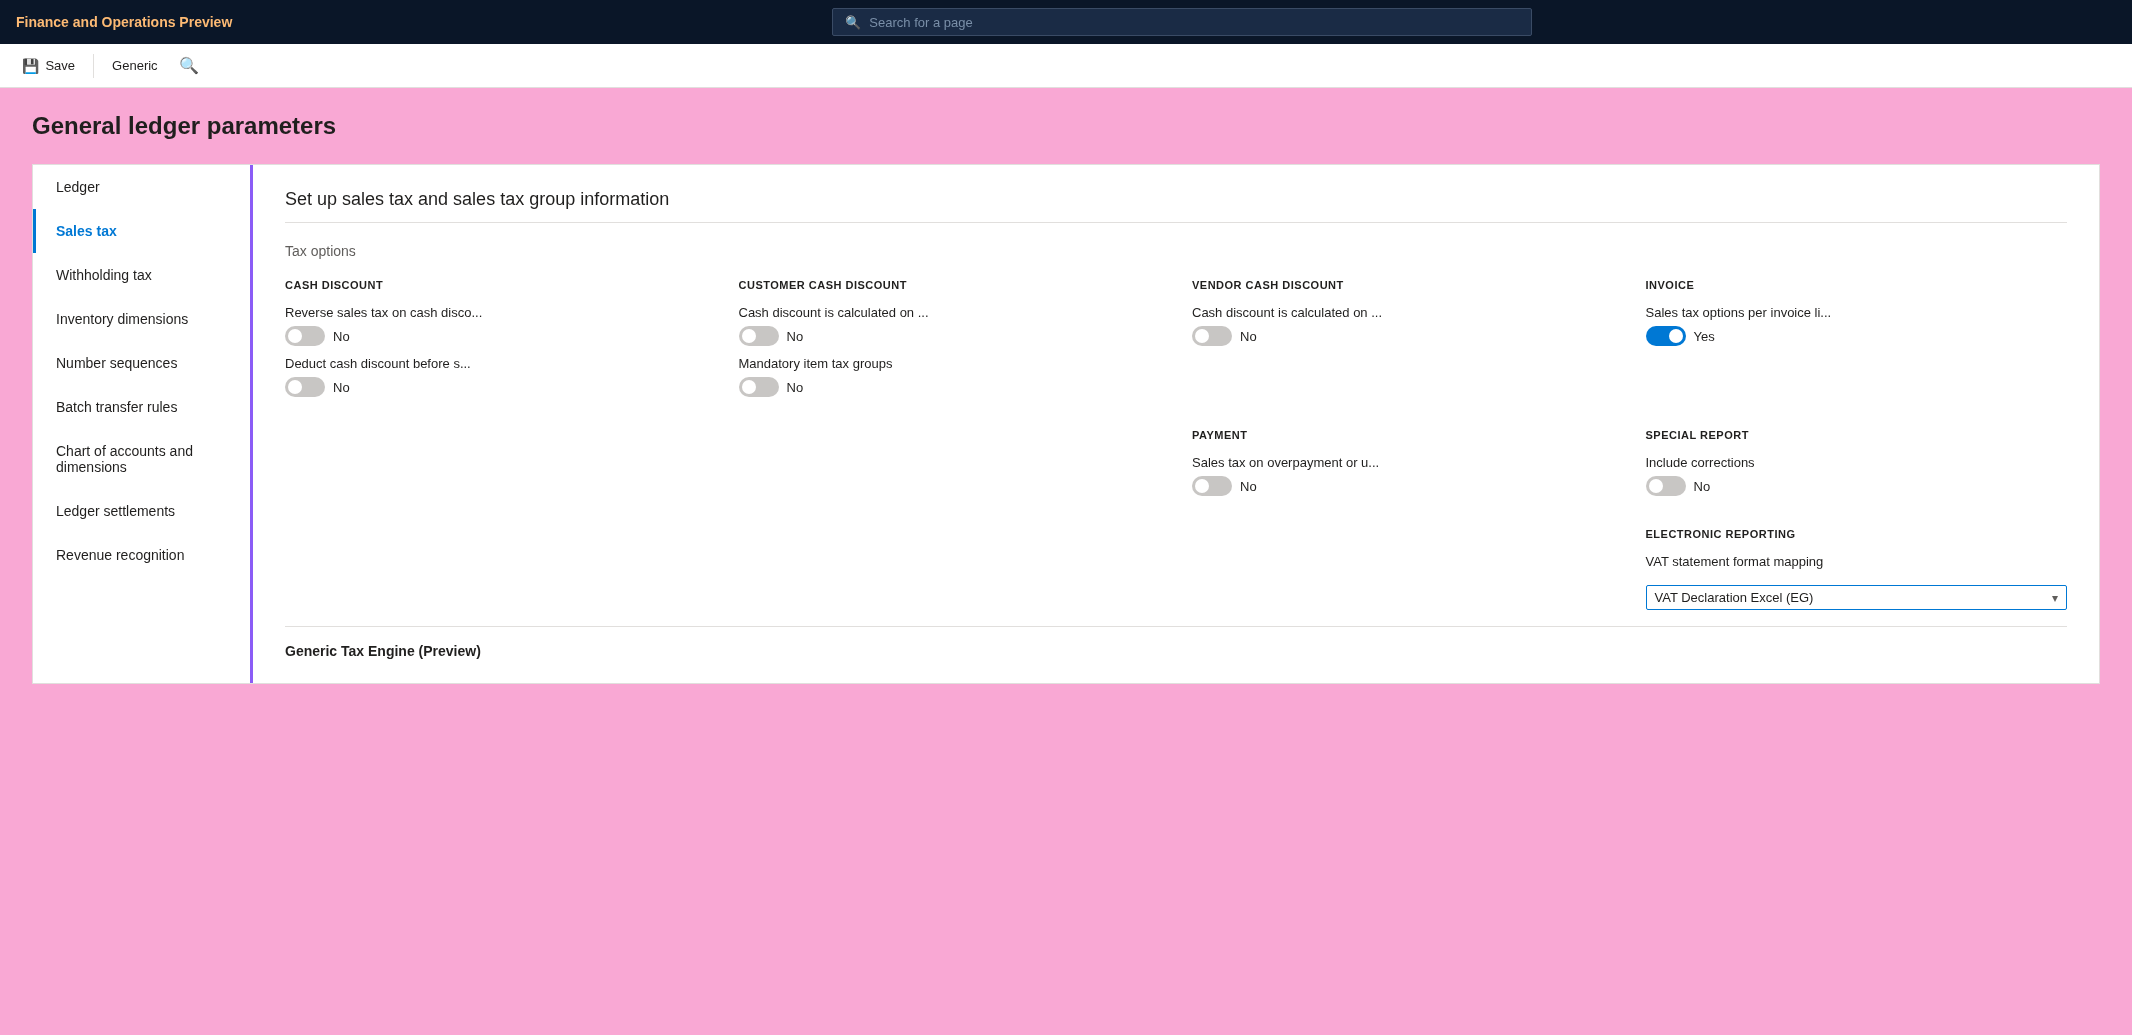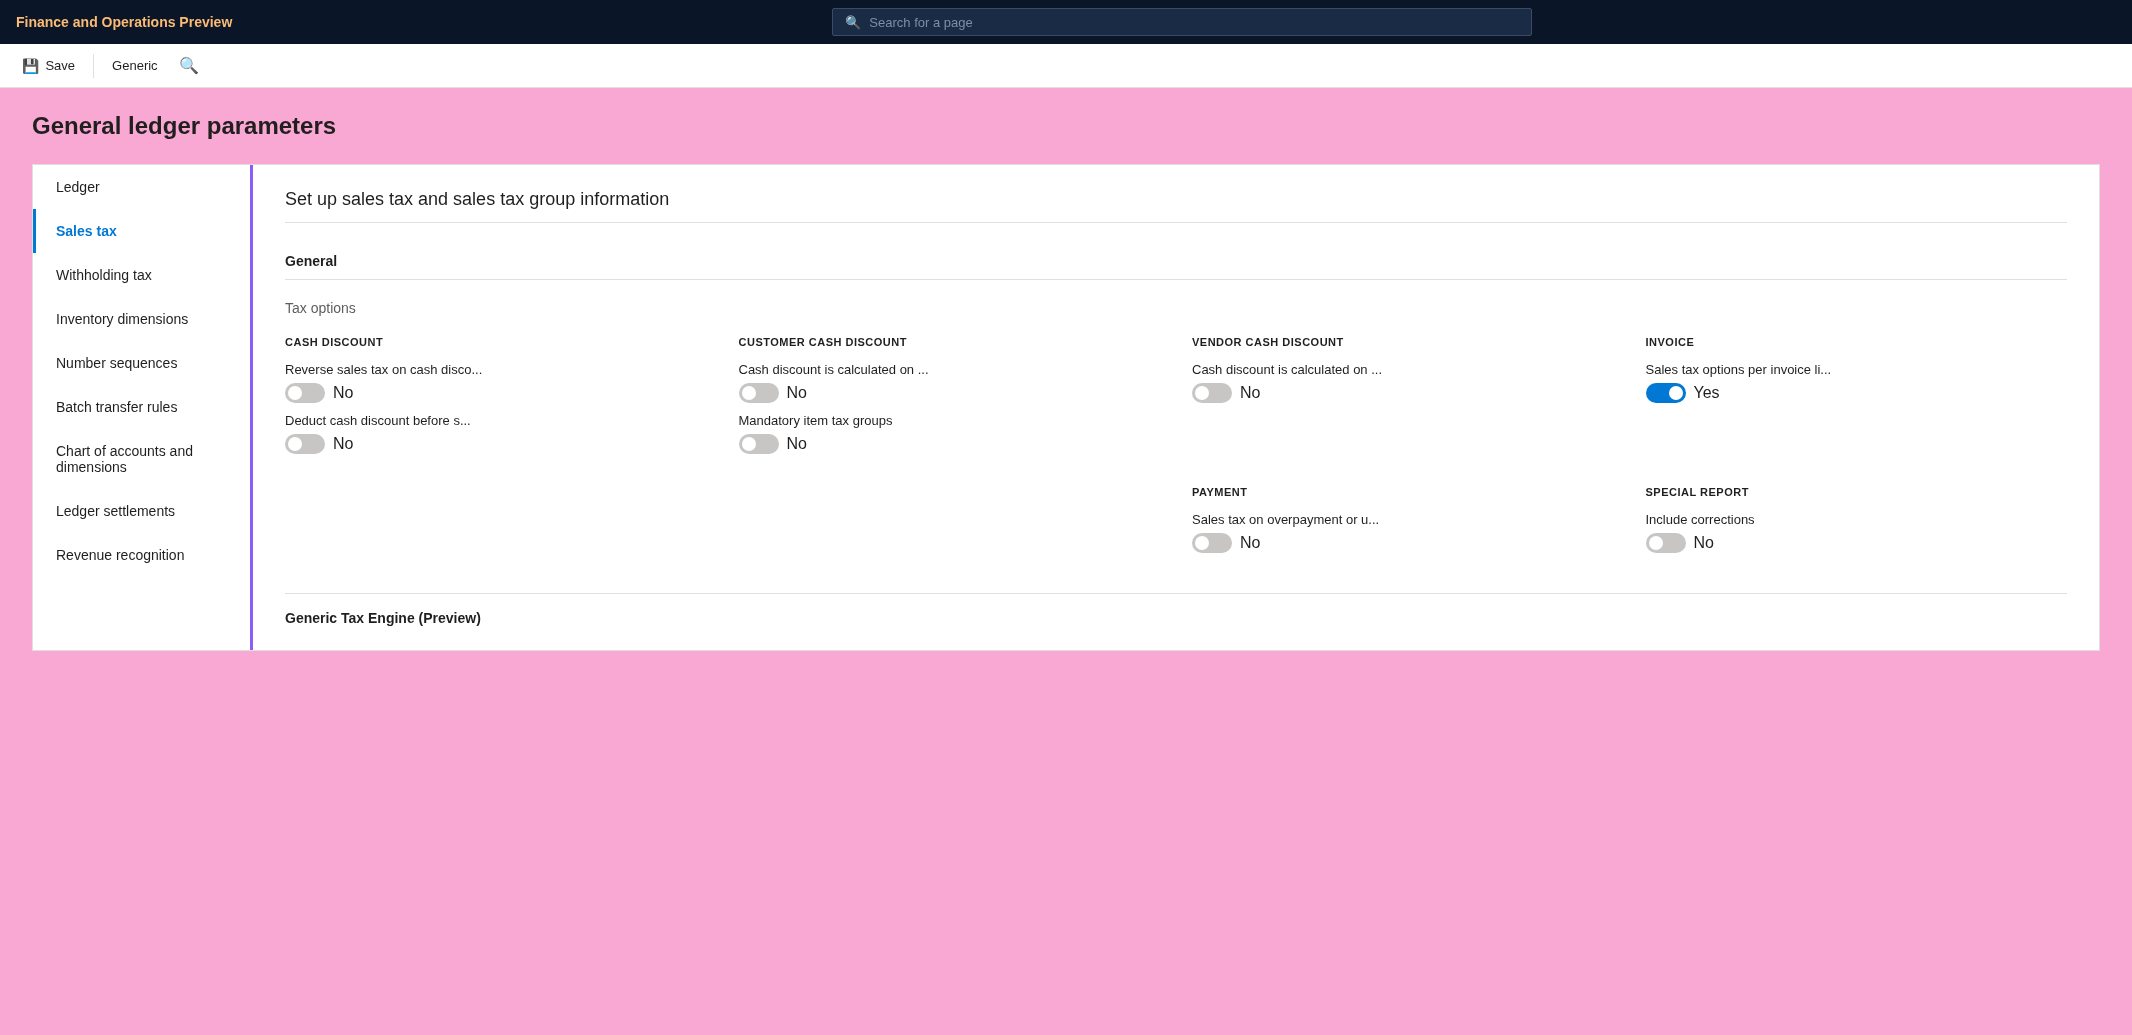--- a/index.html
+++ b/index.html
@@ -182,21 +182,21 @@
     .toggle-label {
       font-size: 13px;
       color: #201f1e;
     }
     .toggle-value-row {
       display: flex;
       align-items: center;
       gap: 8px;
     }
     .toggle-value {
-      font-size: 16px;
+      font-size: 13px;
       color: #201f1e;
     }
 
     
     .toggle-switch {
       width: 40px;
       height: 20px;
       border-radius: 10px;
       background: #c8c6c4;
       position: relative;
@@ -291,21 +291,20 @@
         <a class="nav-item">Number sequences</a>
         <a class="nav-item">Batch transfer rules</a>
         <a class="nav-item">Chart of accounts and dimensions</a>
         <a class="nav-item">Ledger settlements</a>
         <a class="nav-item">Revenue recognition</a>
       </nav>
 
     <div class="main-content">
       <div class="section-title">Set up sales tax and sales tax group information</div>
 
-      <div class="subsection-header">General</div>
 
       <div class="tax-options-label">Tax options</div>
 
       <div class="options-grid" id="options-grid-1">
           <div class="option-group">
             <div class="option-group-title">CASH DISCOUNT</div>
             <div class="toggle-row">
               <div class="toggle-label">Reverse sales tax on cash disco...</div>
               <div class="toggle-value-row">
                 <button class="toggle-switch"></button>
@@ -378,20 +377,28 @@
               <div class="toggle-label">Include corrections</div>
               <div class="toggle-value-row">
                 <button class="toggle-switch"></button>
                 <span class="toggle-value">No</span>
               </div>
             </div>
           </div>
           <div></div>
           <div></div>
           <div></div>
+          <div class="option-group electronic-reporting">
+            <div class="option-group-title">ELECTRONIC REPORTING</div>
+            <div class="er-label">VAT statement format mapping</div>
+            <div class="dropdown-field">
+              <span>VAT Declaration Excel (EG)</span>
+              <span class="dropdown-arrow">▾</span>
+            </div>
+          </div>
         </div>
 
       <div class="generic-tax-section">
         <span class="generic-tax-title">Generic Tax Engine (Preview)</span>
       </div>
     </div>
 
   </div>
 </div>
 

